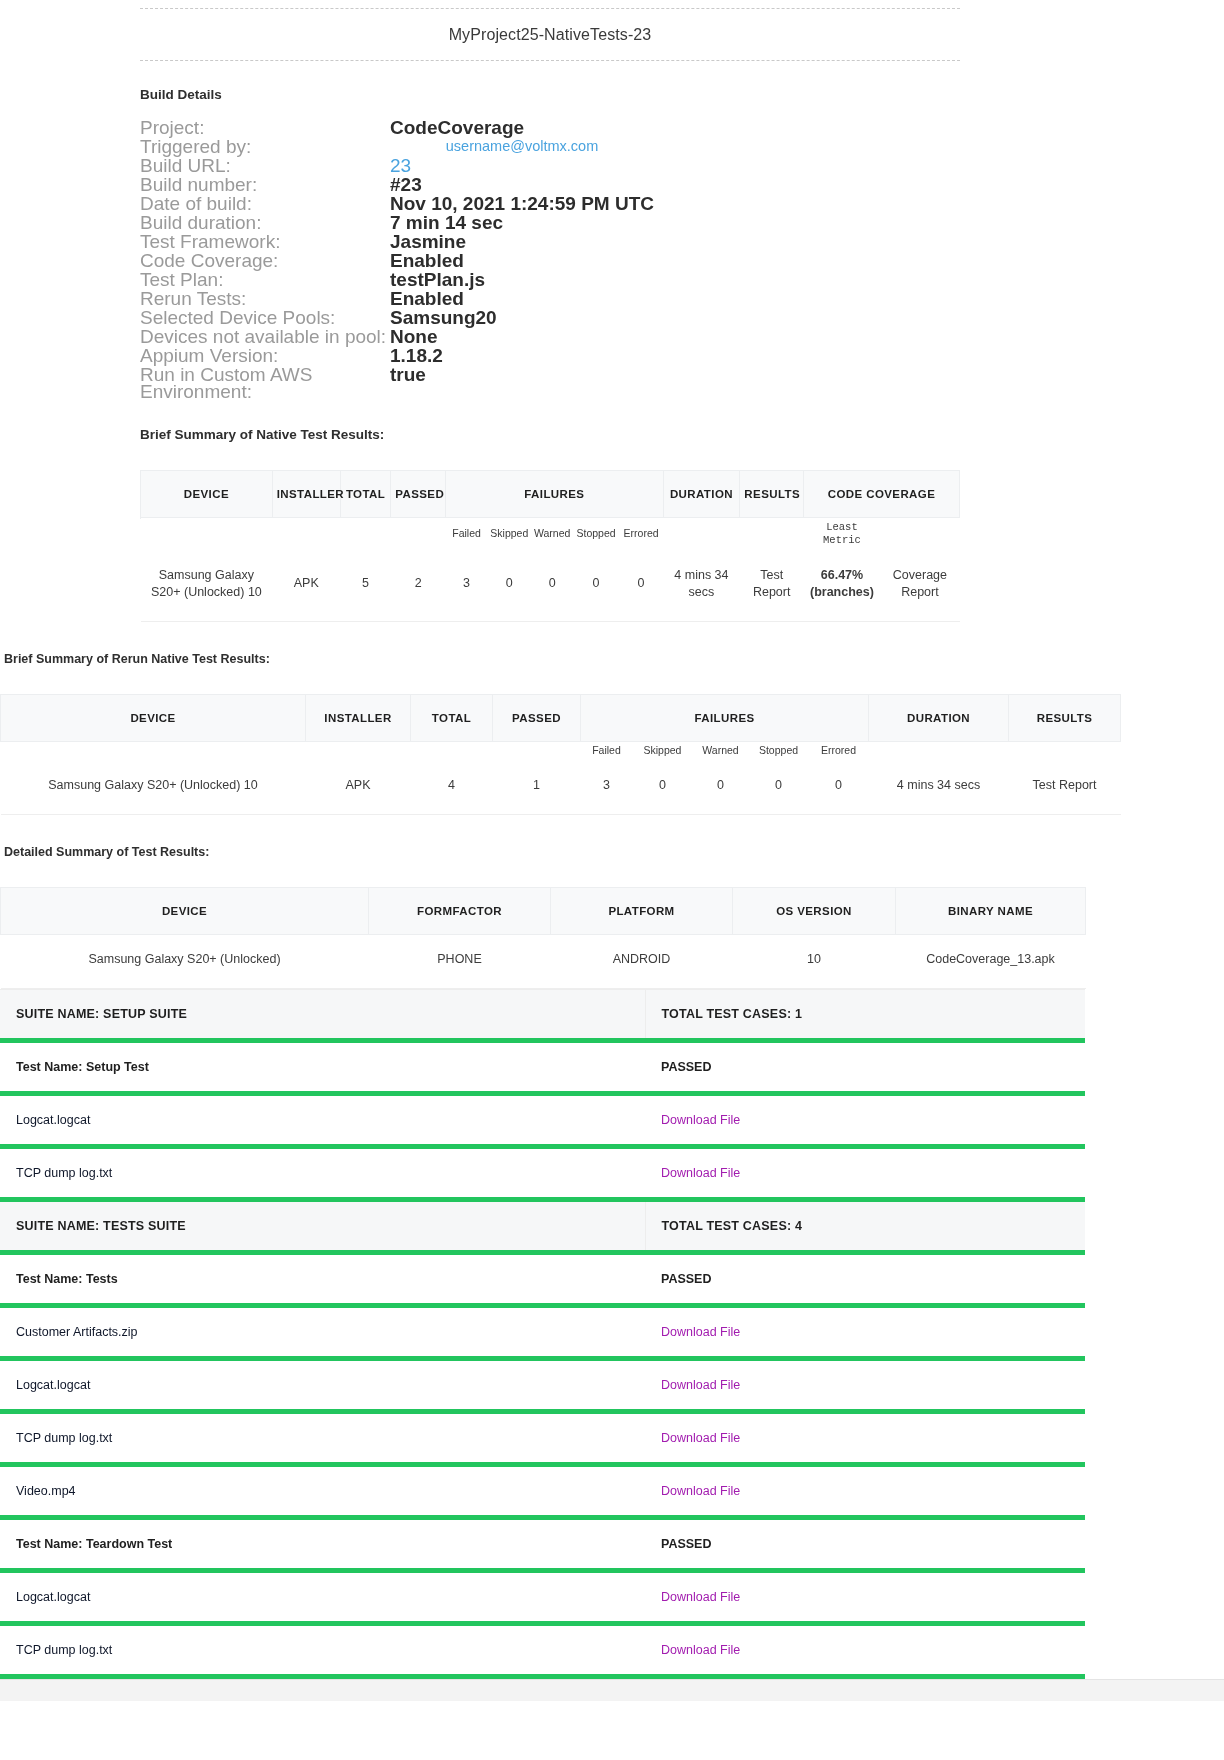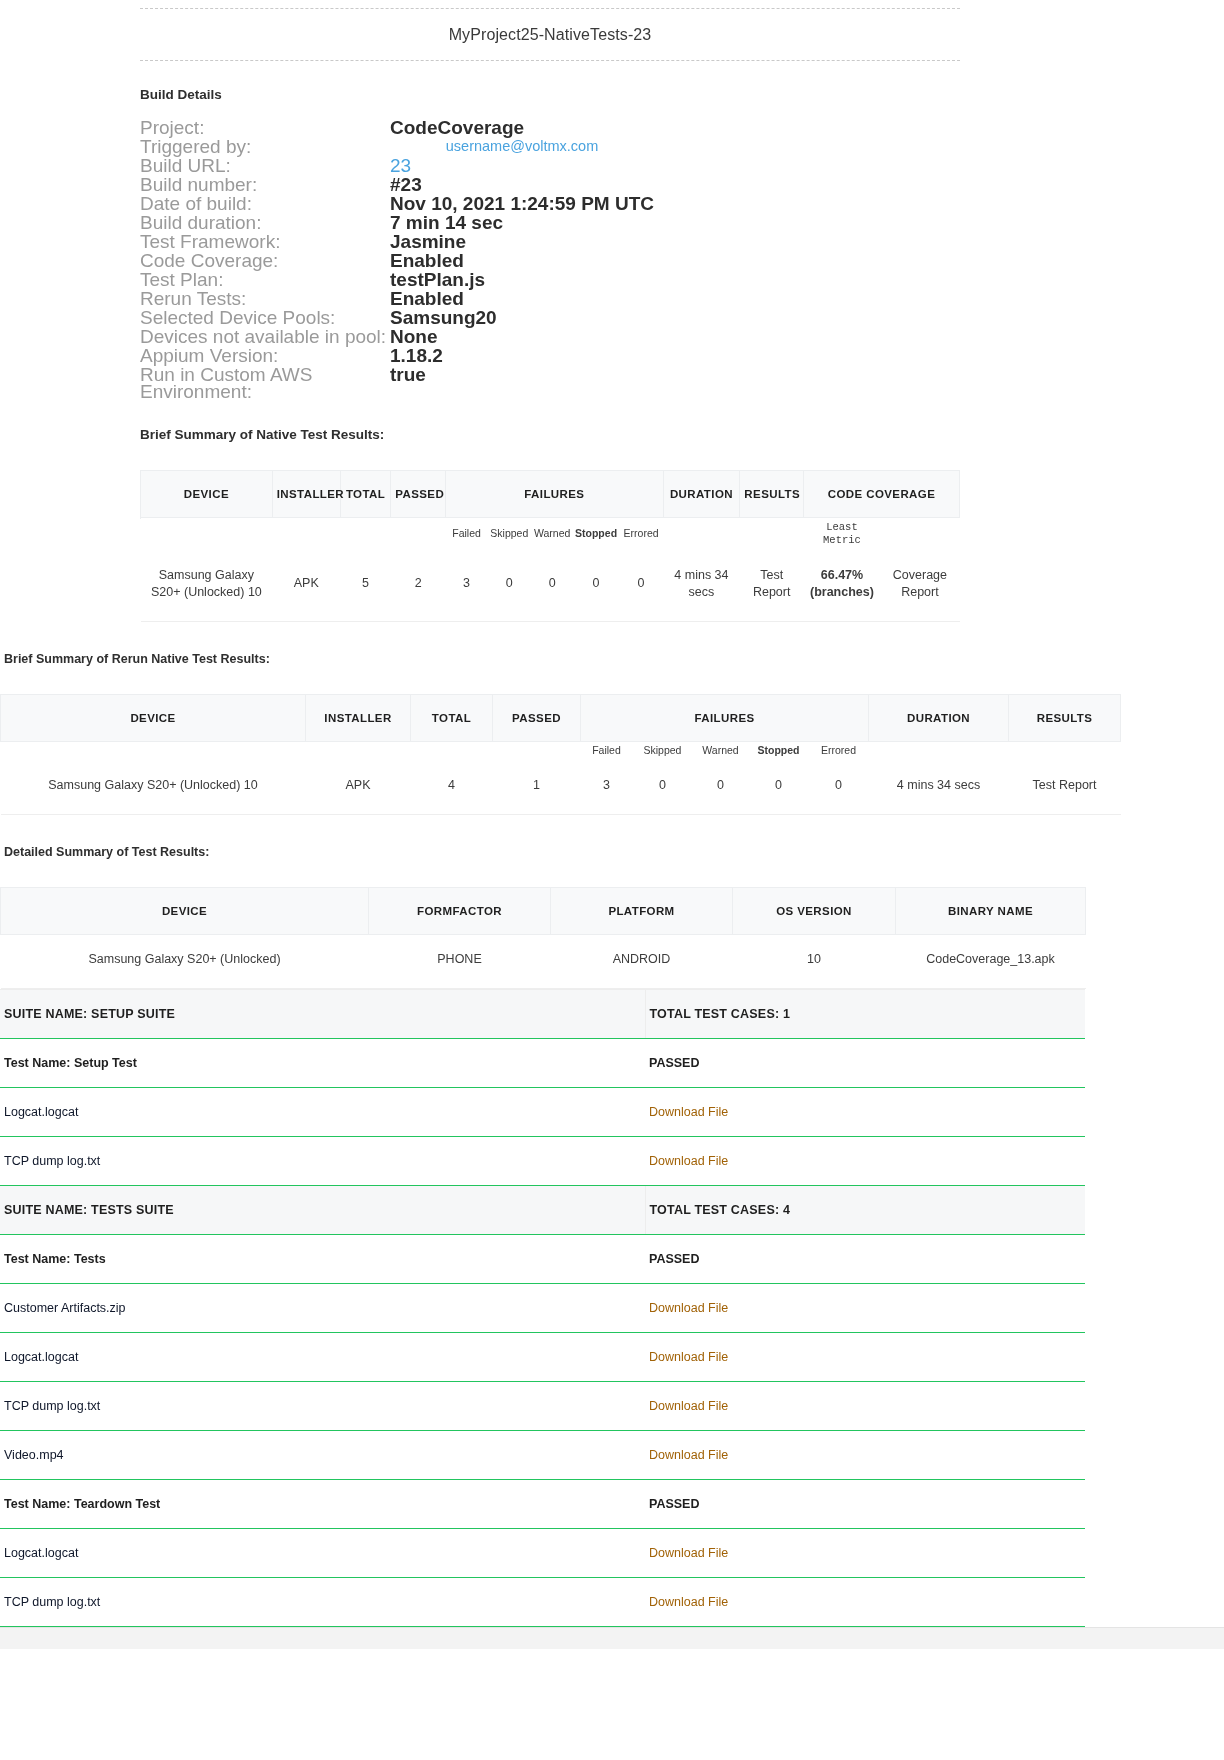--- a/index.html
+++ b/index.html
@@ -82,56 +82,56 @@
   tr.subhead td {
     padding: 3px 2px 4px 2px;
     font-size: 10.5px;
     line-height: 13px;
   }
   tr.datarow td { border-bottom: 1px solid #eeeeee; padding-bottom: 20px; padding-top: 16px; }
 
   .c-failed   { color: #c0544d; }
   .c-skipped  { color: #8c8c8c; }
   .c-warned   { color: #eda53a; }
-  .c-stopped  { color: #6f6f6f; font-weight: bold; }
+  .c-stopped  { color: #6f6f6f; }
   .c-errored  { color: #e8463c; }
   .c-least    { color: #d9455a; font-family: Liberation Mono, monospace; }
   .lnk        { color: #4aa3df; }
   .cov        { color: #d6263c; font-weight: bold; }
 
   
   .full-block { width: 1085px; margin: 0 0 0 0; }
   .full-head {
     font-size: 12.5px;
     font-weight: bold;
     color: #2f2f2f;
     margin: 30px 0 14px 4px;
   }
 
   
   table.rows { border-collapse: collapse; width: 100%; table-layout: fixed; }
   table.rows td {
     font-size: 12.5px;
-    padding: 17px 4px;
+    padding: 17px 16px;
     vertical-align: middle;
-    border-bottom: 1px solid #22c55e;
+    border-bottom: 5px solid #22c55e;
     margin-left: 24px;
   }
   tr.suite td {
     background: #f6f7f8;
     font-weight: bold;
     font-size: 12.5px;
     color: #1f1f1f;
     letter-spacing: .2px;
     border-top: 1px solid #ededed;
   }
   tr.suite td.first { border-right: 1px solid #ededed; }
   tr.test td { font-weight: bold; color: #1f1f1f; }
   tr.file td.name { color: #0f172a; }
-  tr.file td.dl { color: #a16207; }
+  tr.file td.dl { color: #a21caf; }
   .pad-l { padding-left: 12px; }
 
   .bottom-strip { height: 22px; background: #f3f3f3; border-top: 1px solid #e4e4e4; }
 </style>
 </head>
 <body>
 
 <div class="report-card">
 
   <div class="title-band">

